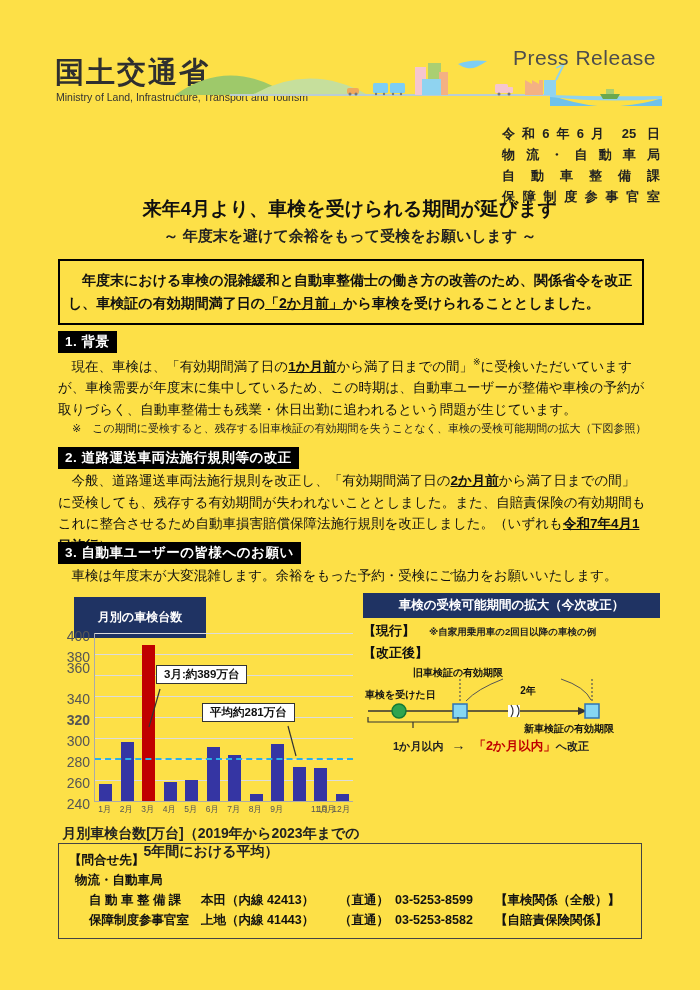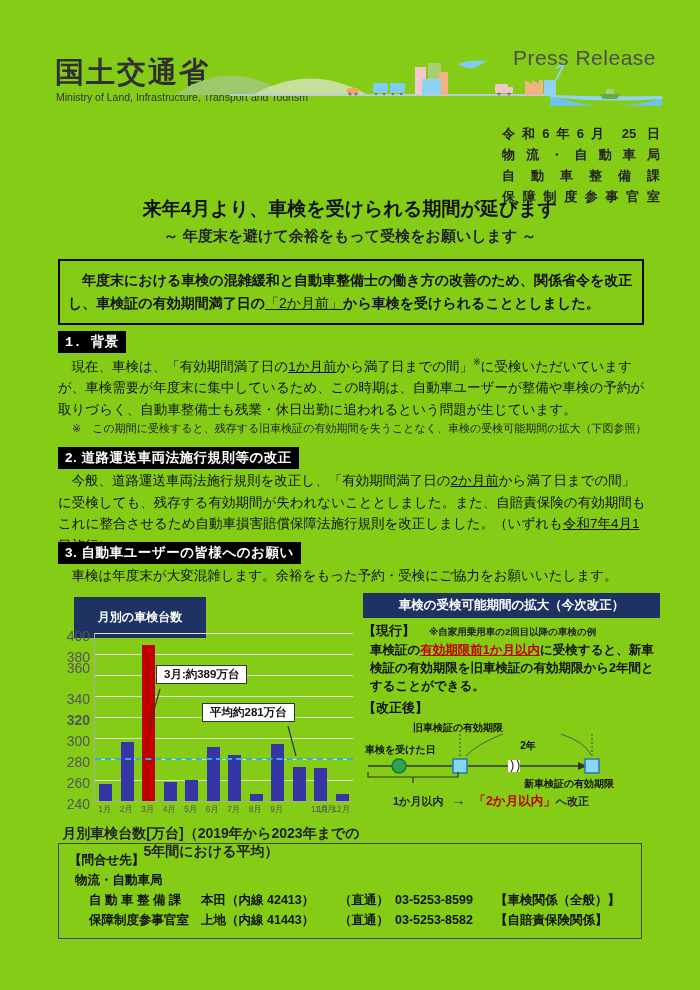--- a/index.html
+++ b/index.html
@@ -1,36 +1,36 @@
 <!DOCTYPE html>
 <html><head>
 <meta charset="utf-8">
 <style>
   html,body{margin:0;padding:0;background:#fff;}
   body{width:700px;height:990px;font-family:"Liberation Sans","DejaVu Sans",sans-serif;color:#1a1a1a;}
-  .page{position:relative;width:700px;height:990px;overflow:hidden;background:#84cc16;}
+  .page{position:relative;width:700px;height:990px;overflow:hidden;background:#fde047;}
 
   
   .logo-ja{position:absolute;left:55px;top:53px;font-size:29px;font-weight:900;letter-spacing:2px;color:#2f2f2f;}
   .logo-en{position:absolute;left:56px;top:91px;font-size:10.5px;color:#333;}
   .press-release{position:absolute;right:44px;top:46px;font-size:21px;color:#4d4d4d;letter-spacing:.5px;z-index:2;}
   .header-art{position:absolute;left:170px;top:50px;width:492px;height:56px;z-index:1;}
 
   
   .meta{position:absolute;right:40px;top:123px;width:158px;font-size:13px;line-height:1.62;font-weight:600;color:#222;}
   .meta div{text-align:justify;text-align-last:justify;}
 
   .title{position:absolute;left:0;top:196px;width:100%;text-align:center;font-size:19px;font-weight:800;color:#111;}
   .subtitle{position:absolute;left:0;top:227px;width:100%;text-align:center;font-size:15px;font-weight:700;color:#222;}
 
   .lead-box{position:absolute;left:58px;top:259px;width:566px;border:2px solid #000;padding:8px 8px;font-size:14px;font-weight:700;line-height:1.65;color:#111;}
-  .em{font-weight:400;text-decoration:underline;margin-top:40px;}
+  .em{font-weight:700;text-decoration:underline;margin-top:40px;}
 
   .chip{position:absolute;background:#000;color:#fff;font-weight:700;font-size:13.5px;padding:2px 7px;letter-spacing:.5px;}
-  .chip1{left:58px;top:331px;font-family:Liberation Mono, monospace;}
+  .chip1{left:58px;top:331px;}
   .chip2{left:58px;top:447px;}
   .chip3{left:58px;top:542px;}
   .body-text{position:absolute;left:58px;width:588px;font-size:13.5px;line-height:1.6;color:#111;}
   .body1{top:355px;}
   .note{position:absolute;left:72px;top:421px;font-size:11px;color:#222;}
   .body2{top:470px;}
   .body3{top:565px;}
   sup{font-size:9px;}
 
   
@@ -208,21 +208,20 @@
     <div class="ann ann2">平均約281万台</div>
     <div class="chart-caption">月別車検台数[万台]（2019年から2023年までの5年間における平均）</div>
   </div>
 
   <div class="rpanel">
     <div class="rp-title">車検の受検可能期間の拡大（今次改正）</div>
     <div class="rp-row">
       <span class="rp-label">【現行】</span>
       <span class="rp-note">※自家用乗用車の2回目以降の車検の例</span>
     </div>
-    <div class="rp-p"><span>車検証の</span><span class="red-em">有効期限前1か月以内</span><span>に受検すると、新車検証の有効期限を旧車検証の有効期限から2年間とすることができる。</span></div>
     <div class="rp-row">
       <span class="rp-label">【改正後】</span>
     </div>
 
     <svg class="timeline" viewBox="0 0 297 72">
       <text x="95" y="12" text-anchor="middle" font-size="10" font-weight="600" fill="#111">旧車検証の有効期限</text>
       <line x1="97" y1="15" x2="97" y2="38" stroke="#555" stroke-width="1.2" stroke-dasharray="2,2"></line>
       <path d="M 140 15 Q 114 25 103 37" stroke="#555" stroke-width="1" fill="none"></path>
       <text x="2" y="34" font-size="10" font-weight="600" fill="#111">車検を受けた日</text>
       <line x1="5" y1="47" x2="216" y2="47" stroke="#333" stroke-width="1.5"></line>

